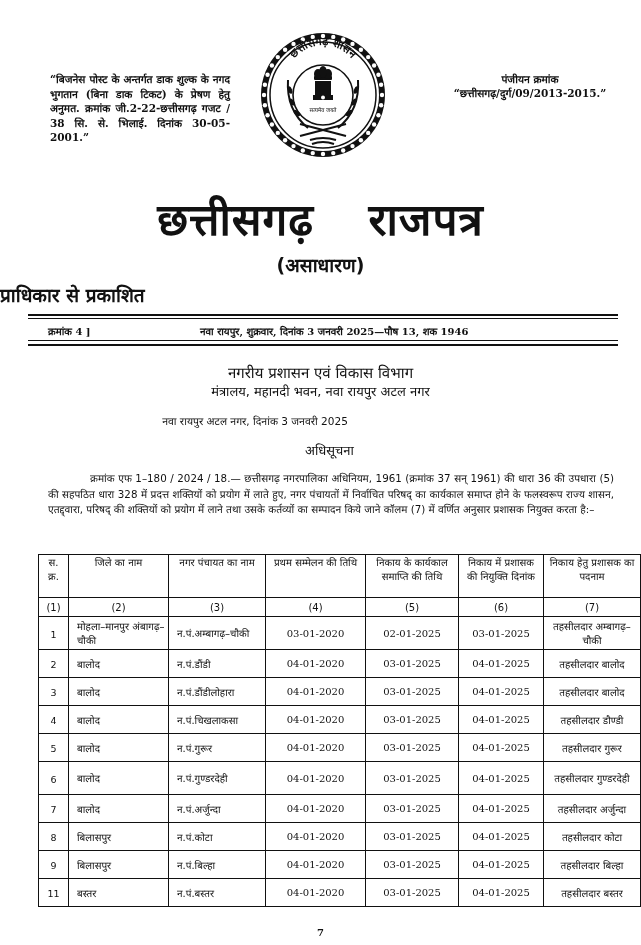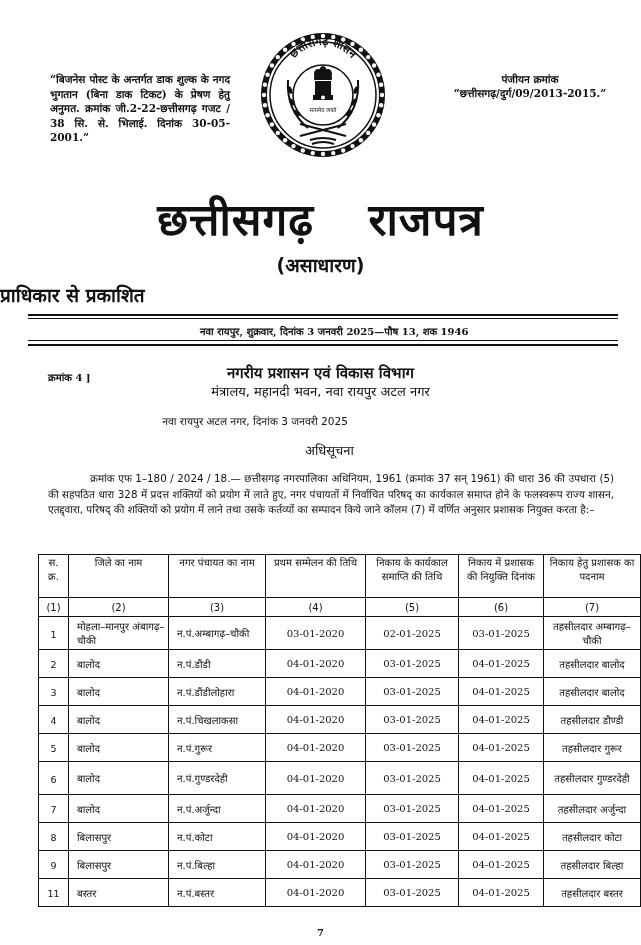--- a/index.html
+++ b/index.html
@@ -6,23 +6,23 @@
   body { width:641px; height:945px; position:relative; overflow:hidden; color:#111; font-family:"DejaVu Serif", serif; }
   .abs { position:absolute; }
   .postal { left:50px; top:72px; width:180px; font-size:10.5px; line-height:14.5px; font-weight:bold; font-family:"DejaVu Serif", serif; text-align:justify; }
   .reg { left:430px; top:72px; width:200px; text-align:center; font-size:10.5px; line-height:14px; font-weight:bold; }
   .emblem { left:258px; top:20px; width:130px; height:150px; }
   .title { left:0; width:641px; top:188px; text-align:center; font-size:44px; font-weight:bold; font-family:"DejaVu Sans", sans-serif; letter-spacing:1px; word-spacing:38px; }
   .sub1 { left:0; width:641px; top:252px; text-align:center; font-size:19px; font-weight:bold; font-family:"DejaVu Sans", sans-serif; }
   .sub2 { left:0; width:641px; top:282px; text-align:left; font-size:19px; font-weight:bold; font-family:"DejaVu Sans", sans-serif; }
   .rule { left:28px; width:590px; height:0; border-top:2px solid #111; }
   .rule.thin { border-top:1px solid #111; }
-  .issue-num { left:48px; top:324px; font-size:10px; font-weight:bold;margin-top:46px; }
+  .issue-num { left:48px; top:324px; font-size:10px; font-weight:bold; }
   .issue-date { left:200px; top:324px; font-size:10px; font-weight:bold; }
-  .dept { left:0; width:641px; top:362px; text-align:center; font-size:15px; font-family:"DejaVu Sans", sans-serif;font-weight:bold; }
+  .dept { left:0; width:641px; top:362px; text-align:center; font-size:15px; font-family:"DejaVu Sans", sans-serif; }
   .addr { left:0; width:641px; top:382px; text-align:center; font-size:13px; font-family:"DejaVu Sans", sans-serif; }
   .dateline { left:0; width:510px; top:414px; text-align:center; font-size:10.5px; font-family:"DejaVu Sans", sans-serif; }
   .notif { left:9px; width:641px; top:441px; text-align:center; font-size:13px; font-family:"DejaVu Serif", serif; }
   .body-text { left:48px; top:471px; width:566px; font-size:10.3px; line-height:15.6px; text-align:justify; font-family:"DejaVu Sans", sans-serif; text-indent:42px; }
   table.grid { position:absolute; left:38px; top:554px; width:602px; border-collapse:collapse; table-layout:fixed; }
   table.grid td, table.grid th { border:1.2px solid #111; font-weight:normal; font-size:10px; font-family:"DejaVu Sans", sans-serif; padding:1px 3px; vertical-align:top; }
   table.grid th { text-align:center; line-height:13.5px; height:40px; }
   table.grid tr.num td { text-align:center; height:16px; vertical-align:middle; }
   table.grid tr.row td { height:23px; vertical-align:middle; }
   table.grid tr.row.tall td { height:28px; }

